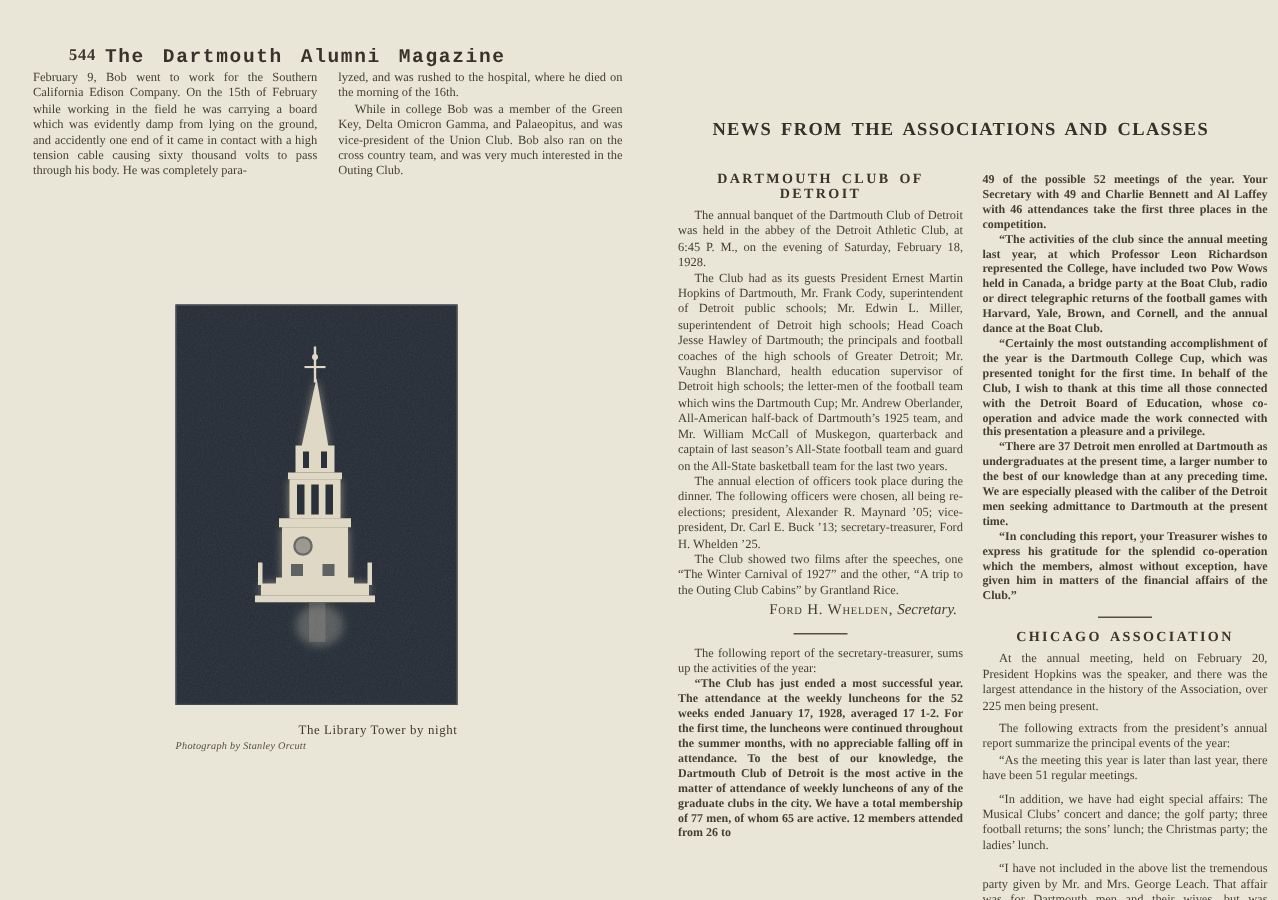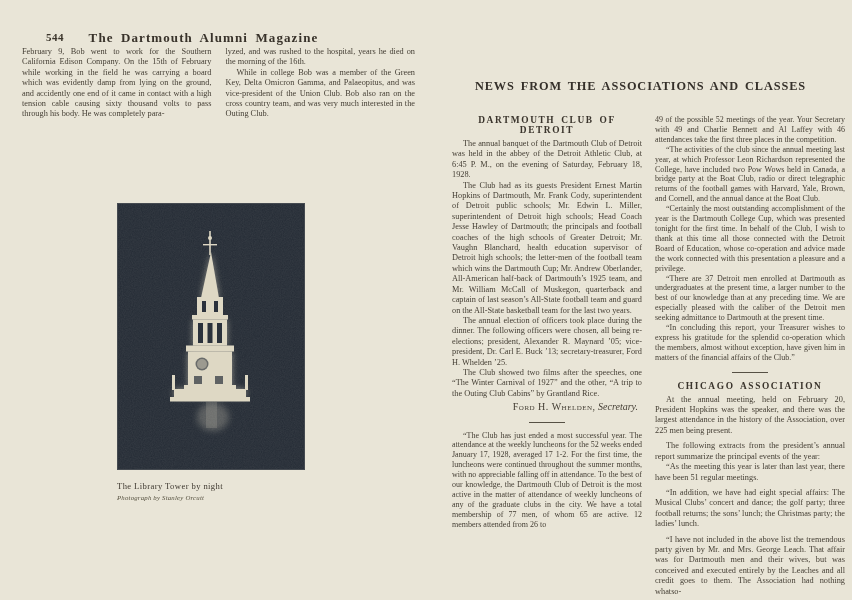--- a/index.html
+++ b/index.html
@@ -13,42 +13,42 @@
   #left-page{left:0;width:437px;}
   #right-page{left:437px;width:415px;}
 
   
   .lp-pageno{
     position:absolute;left:22px;top:31px;
     font-size:11px;font-weight:bold;letter-spacing:.5px;color:#3c362c;padding-left:24px;
   }
   .lp-title{
     position:absolute;left:0;right:30px;top:30px;text-align:center;
-    font-size:13px;font-weight:bold;letter-spacing:1.1px;word-spacing:3px;color:#38322a;
+    font-size:13px;font-weight:bold;letter-spacing:1.1px;word-spacing:3px;color:#38322a;font-family:Liberation Mono, monospace;
   }
 
   
   .cols{position:absolute;display:flex;}
   .col{text-align:justify;}
   p{margin:0;text-indent:11px;}
   p.noindent{text-indent:0;}
   .body-txt{font-size:8.3px;line-height:10.4px;}
-  .small-txt{font-size:8px;line-height:9.9px;}
+  .small-txt{font-size:8px;line-height:9.9px;font-weight:bold;}
 
   #lp-cols{left:22px;top:47px;width:393px;gap:14px;}
   #lp-cols .col{width:190px;}
 
   
   #photo{
     position:absolute;left:117px;top:203px;width:188px;height:267px;
     background:#232a34;border:1px solid #454a50;box-sizing:border-box;
   }
   #photo svg{display:block;}
   .caption{
-    position:absolute;left:117px;width:188px;top:481px;text-align:left;
+    position:absolute;left:117px;width:188px;top:481px;text-align:right;
     font-size:8.6px;letter-spacing:.4px;color:#3f3930;
   }
   .credit{
     position:absolute;left:117px;top:494px;
     font-size:6.8px;font-style:italic;color:#55503f;letter-spacing:.2px;
   }
 
   
   .rp-heading{
     position:absolute;left:0;right:8px;top:79px;text-align:center;
@@ -77,21 +77,21 @@
 <div class="page" id="left-page">
 
   <div class="lp-pageno">544</div>
   <div class="lp-title">The Dartmouth Alumni Magazine</div>
 
   <div class="cols" id="lp-cols">
     <div class="col body-txt">
       <p class="noindent">February 9, Bob went to work for the Southern California Edison Company.  On the 15th of February while working in the field he was carrying a board which was evidently damp from lying on the ground, and accidently one end of it came in contact with a high tension cable causing sixty thousand volts to pass through his body.  He was completely para-</p>
     </div>
     <div class="col body-txt">
-      <p class="noindent">lyzed, and was rushed to the hospital, years he died on the morning of the 16th.</p>
+      <p class="noindent">lyzed, and was rushed to the hospital, where he died on the morning of the 16th.</p>
       <p>While in college Bob was a member of the Green Key, Delta Omicron Gamma, and Palaeopitus, and was vice-president of the Union Club.  Bob also ran on the cross country team, and was very much interested in the Outing Club.</p>
     </div>
   </div>
 
   <div id="photo">
     <svg width="186" height="265" viewBox="0 0 186 265">
       <defs>
         <filter id="noise" x="0" y="0" width="100%" height="100%">
           <feTurbulence type="fractalNoise" baseFrequency="0.9" numOctaves="2" result="n"></feTurbulence>
           <feColorMatrix in="n" type="matrix" values="0 0 0 0 0.78  0 0 0 0 0.76  0 0 0 0 0.68  0 0 0 0.10 0"></feColorMatrix>
@@ -155,20 +155,23 @@
     <div class="col">
       <h3 class="sec-heading">DARTMOUTH CLUB OF DETROIT</h3>
       <div class="body-txt">
         <p>The annual banquet of the Dartmouth Club of Detroit was held in the abbey of the Detroit Athletic Club, at 6:45 P. M., on the evening of Saturday, February 18, 1928.</p>
         <p>The Club had as its guests President Ernest Martin Hopkins of Dartmouth, Mr. Frank Cody, superintendent of Detroit public schools; Mr. Edwin L. Miller, superintendent of Detroit high schools; Head Coach Jesse Hawley of Dartmouth; the principals and football coaches of the high schools of Greater Detroit; Mr. Vaughn Blanchard, health education supervisor of Detroit high schools; the letter-men of the football team which wins the Dartmouth Cup; Mr. Andrew Oberlander, All-American half-back of Dartmouth’s 1925 team, and Mr. William McCall of Muskegon, quarterback and captain of last season’s All-State football team and guard on the All-State basketball team for the last two years.</p>
         <p>The annual election of officers took place during the dinner.  The following officers were chosen, all being re-elections; president, Alexander R. Maynard ’05; vice-president, Dr. Carl E. Buck ’13; secretary-treasurer, Ford H. Whelden ’25.</p>
         <p>The Club showed two films after the speeches, one “The Winter Carnival of 1927” and the other, “A trip to the Outing Club Cabins” by Grantland Rice.</p>
         <p class="signature"><span class="sig-name">Ford H. Whelden,</span><span class="sig-title"> Secretary.</span></p>
       </div>
       <hr class="rule">
+      <div class="body-txt">
+        <p>The following report of the secretary-treasurer, sums up the activities of the year:</p>
+      </div>
       <div class="small-txt">
         <p>“The Club has just ended a most successful year.  The attendance at the weekly luncheons for the 52 weeks ended January 17, 1928, averaged 17 1-2. For the first time, the luncheons were continued throughout the summer months, with no appreciable falling off in attendance.  To the best of our knowledge, the Dartmouth Club of Detroit is the most active in the matter of attendance of weekly luncheons of any of the graduate clubs in the city.  We have a total membership of 77 men, of whom 65 are active.  12 members attended from 26 to</p>
       </div>
     </div>
 
     <div class="col">
       <div class="small-txt">
         <p class="noindent">49 of the possible 52 meetings of the year. Your Secretary with 49 and Charlie Bennett and Al Laffey with 46 attendances take the first three places in the competition.</p>
         <p>“The activities of the club since the annual meeting last year, at which Professor Leon Richardson represented the College, have included two Pow Wows held in Canada, a bridge party at the Boat Club, radio or direct telegraphic returns of the football games with Harvard, Yale, Brown, and Cornell, and the annual dance at the Boat Club.</p>
         <p>“Certainly the most outstanding accomplishment of the year is the Dartmouth College Cup, which was presented tonight for the first time. In behalf of the Club, I wish to thank at this time all those connected with the Detroit Board of Education, whose co-operation and advice made the work connected with this presentation a pleasure and a privilege.</p>

